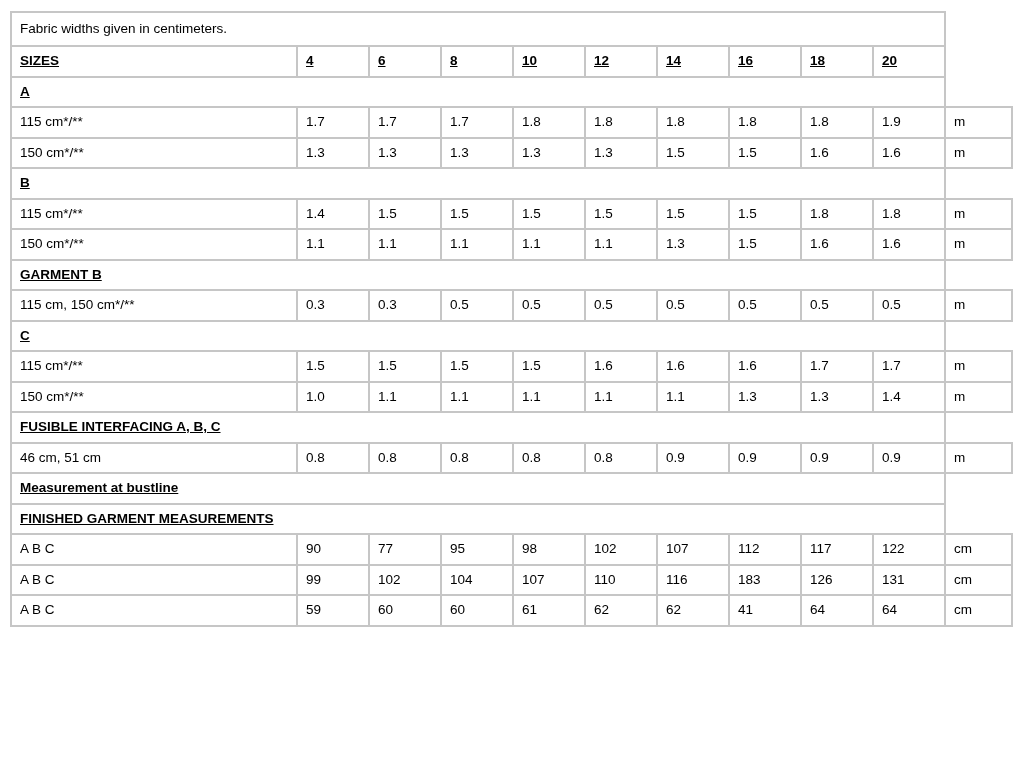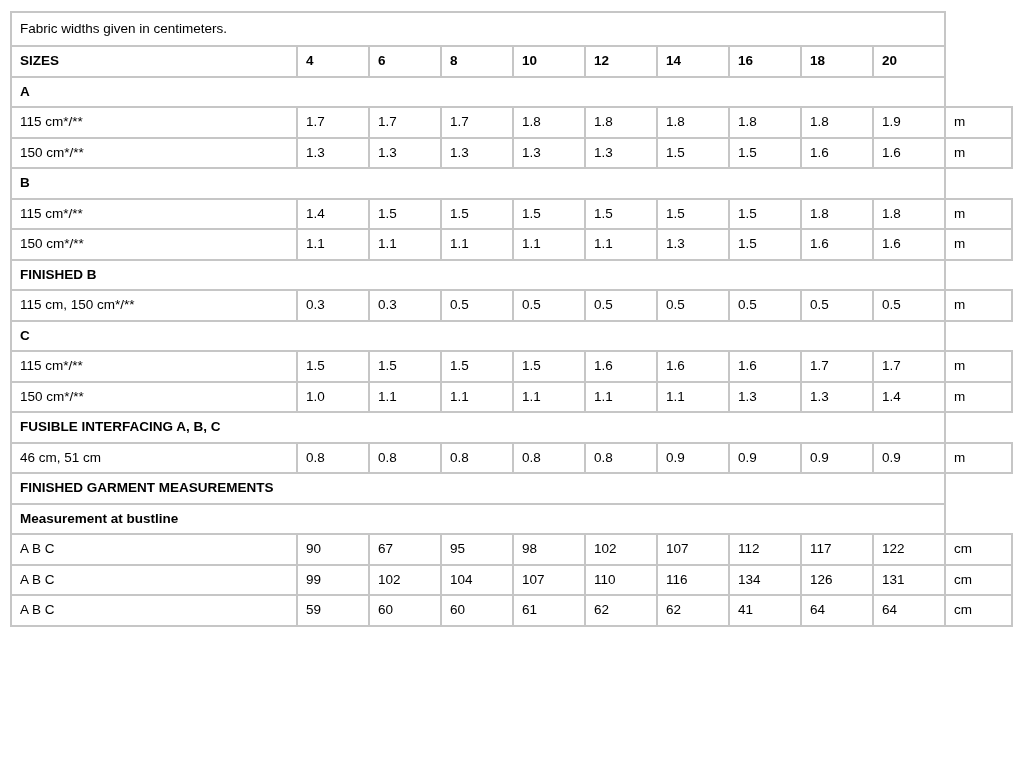--- a/index.html
+++ b/index.html
@@ -27,21 +27,21 @@
     border: 2px solid #c6c6c6;
     padding: 0 8px;
     height: 30.5px;
     vertical-align: middle;
     font-size: 13.5px;
     line-height: 16px;
     white-space: nowrap;
     overflow: hidden;
   }
   tr.intro-row td { height: 34px; }
-  td.bold { font-weight: bold; }
+  td.bold { font-weight: bold; text-decoration: underline; }
   td.ghost-cell {
     border: none;
     background: transparent;
   }
 </style>
 </head>
 <body>
 
 <div class="table-wrap">
   <table class="fabric-table">
@@ -137,21 +137,21 @@
     <td class="num-cell">1.1</td>
     <td class="num-cell">1.1</td>
     <td class="num-cell">1.3</td>
     <td class="num-cell">1.5</td>
     <td class="num-cell">1.6</td>
     <td class="num-cell">1.6</td>
     <td class="unit-cell">m</td>
   </tr>
 
   <tr class="section-row">
-    <td class="section-cell bold" colspan="10">FINISHED B</td>
+    <td class="section-cell bold" colspan="10">GARMENT B</td>
     <td class="ghost-cell"></td>
   </tr>
 
   <tr class="data-row">
     <td class="label-cell">115 cm, 150 cm*/**</td>
     <td class="num-cell">0.3</td>
     <td class="num-cell">0.3</td>
     <td class="num-cell">0.5</td>
     <td class="num-cell">0.5</td>
     <td class="num-cell">0.5</td>
@@ -208,53 +208,53 @@
     <td class="num-cell">0.8</td>
     <td class="num-cell">0.8</td>
     <td class="num-cell">0.9</td>
     <td class="num-cell">0.9</td>
     <td class="num-cell">0.9</td>
     <td class="num-cell">0.9</td>
     <td class="unit-cell">m</td>
   </tr>
 
   <tr class="section-row">
+    <td class="section-cell bold" colspan="10">Measurement at bustline</td>
+    <td class="ghost-cell"></td>
+  </tr>
+
+  <tr class="section-row">
     <td class="section-cell bold" colspan="10">FINISHED GARMENT MEASUREMENTS</td>
-    <td class="ghost-cell"></td>
-  </tr>
-
-  <tr class="section-row">
-    <td class="section-cell bold" colspan="10">Measurement at bustline</td>
     <td class="ghost-cell"></td>
   </tr>
 
   <tr class="data-row">
     <td class="label-cell">A B C</td>
     <td class="num-cell">90</td>
-    <td class="num-cell">67</td>
+    <td class="num-cell">77</td>
     <td class="num-cell">95</td>
     <td class="num-cell">98</td>
     <td class="num-cell">102</td>
     <td class="num-cell">107</td>
     <td class="num-cell">112</td>
     <td class="num-cell">117</td>
     <td class="num-cell">122</td>
     <td class="unit-cell">cm</td>
   </tr>
 
 
   <tr class="data-row">
     <td class="label-cell">A B C</td>
     <td class="num-cell">99</td>
     <td class="num-cell">102</td>
     <td class="num-cell">104</td>
     <td class="num-cell">107</td>
     <td class="num-cell">110</td>
     <td class="num-cell">116</td>
-    <td class="num-cell">134</td>
+    <td class="num-cell">183</td>
     <td class="num-cell">126</td>
     <td class="num-cell">131</td>
     <td class="unit-cell">cm</td>
   </tr>
 
 
   <tr class="data-row">
     <td class="label-cell">A B C</td>
     <td class="num-cell">59</td>
     <td class="num-cell">60</td>

